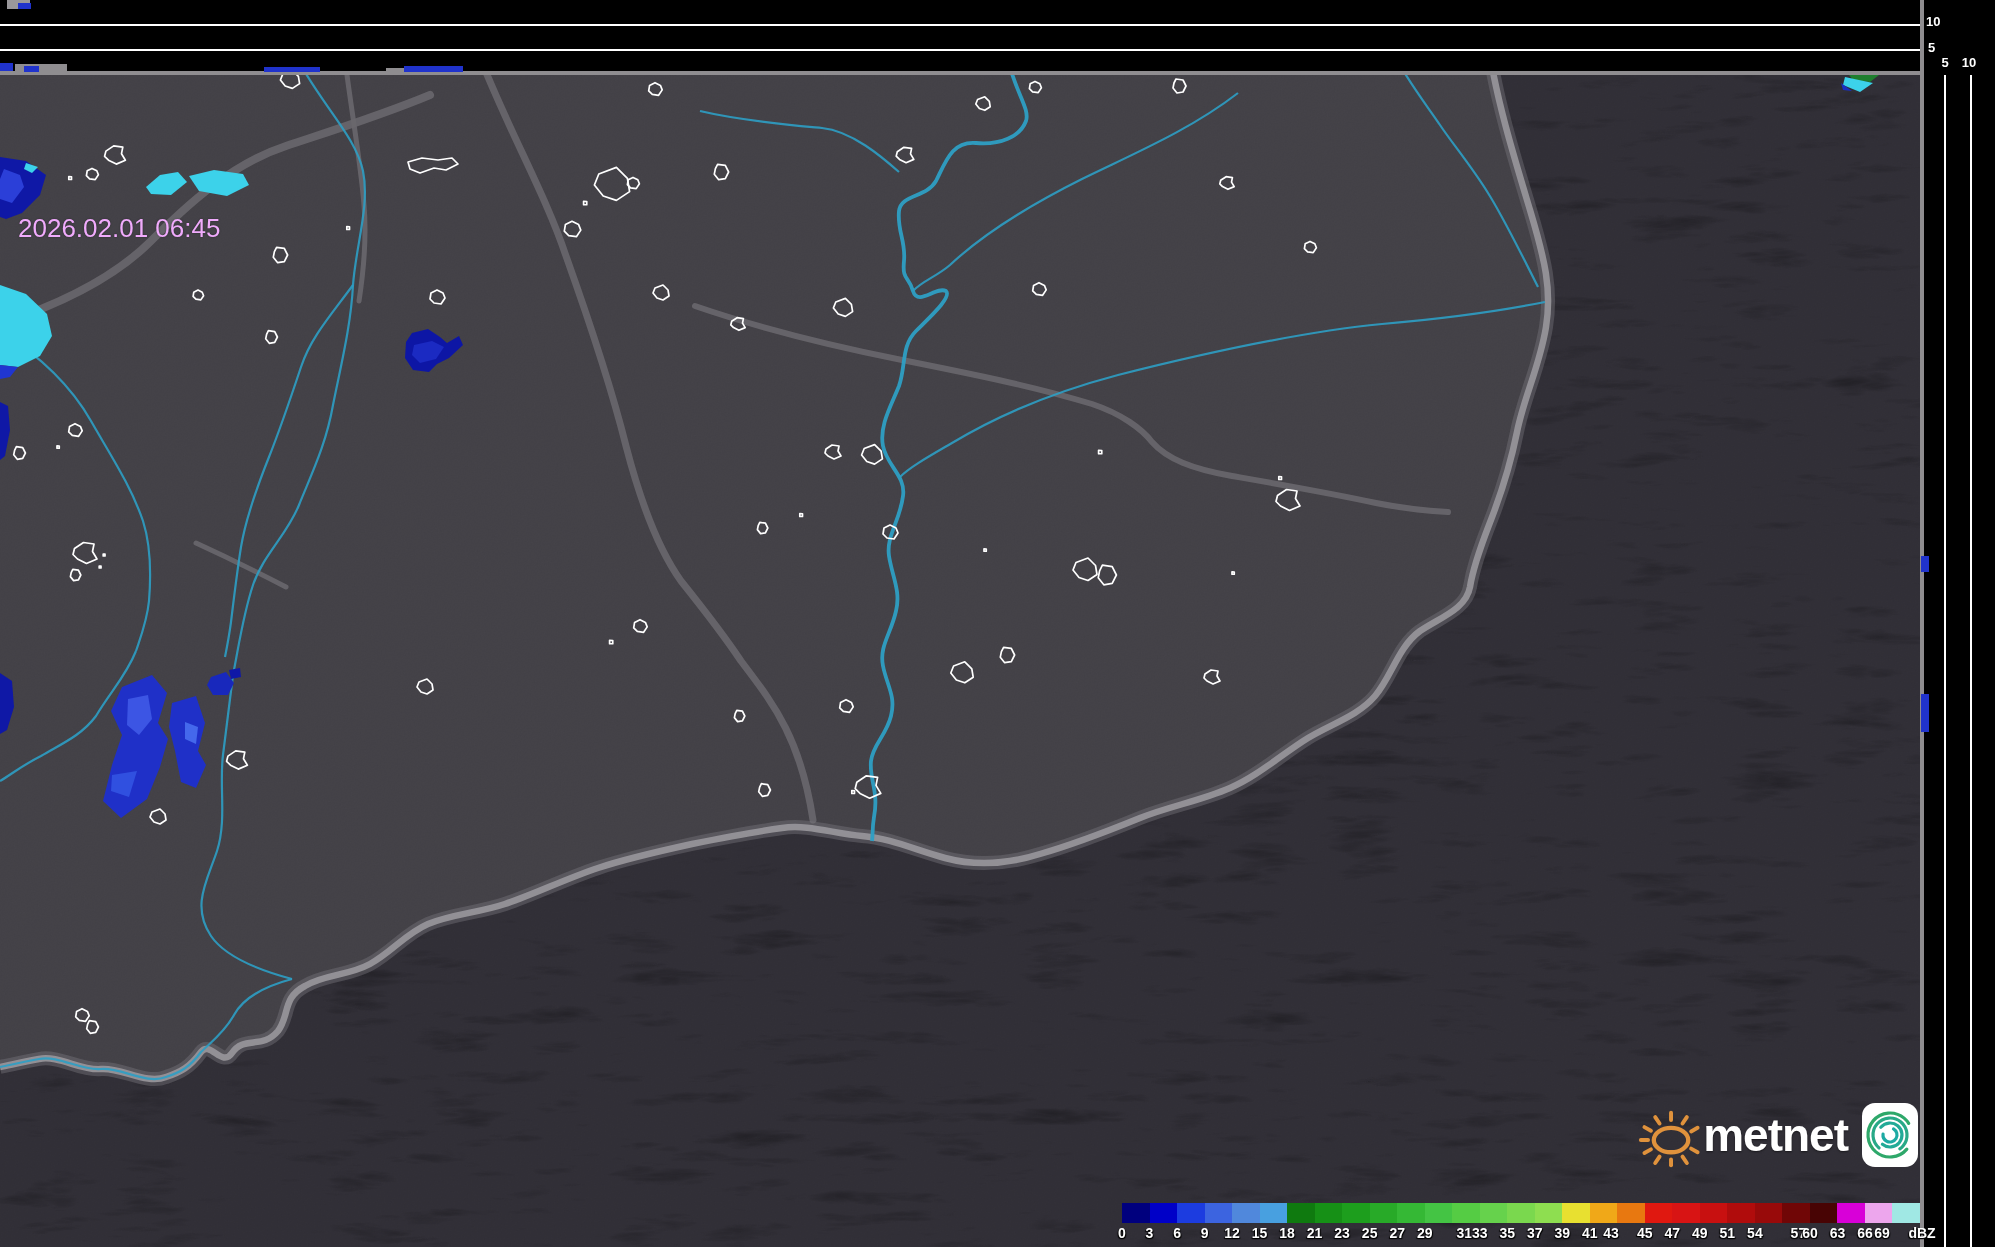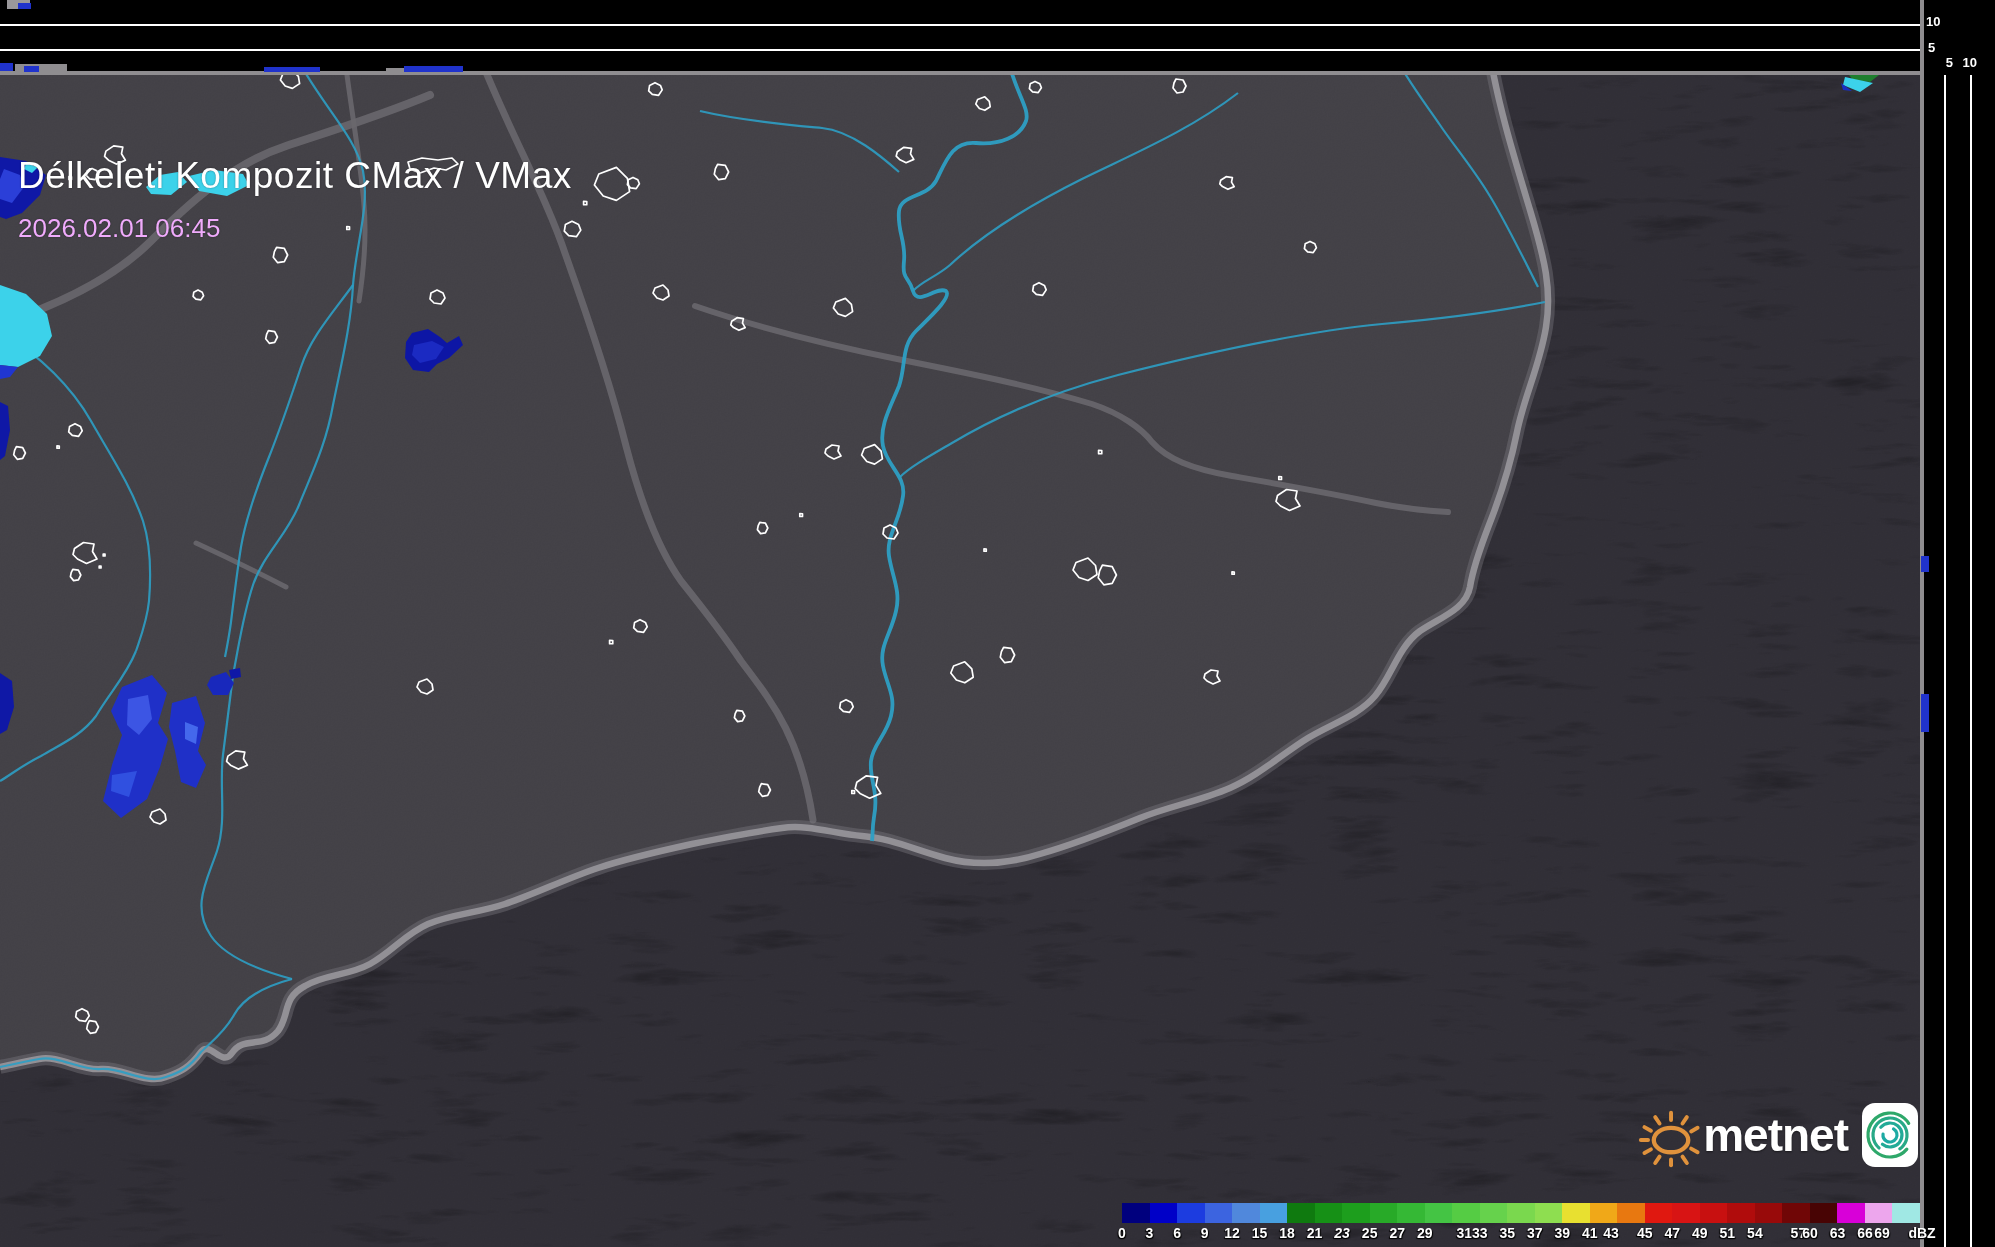--- a/index.html
+++ b/index.html
@@ -8,21 +8,21 @@
   .abs{position:absolute;}
   
   #top-strip{left:0;top:0;width:1920px;height:71px;background:#000;}
   .hgrid{position:absolute;left:0;width:100%;height:2px;background:#fff;}
   
   #divider-h{left:0;top:71px;width:1995px;height:4px;background:#8f8d90;}
   #divider-v{left:1920px;top:0;width:4px;height:1247px;background:#8f8d90;}
   
   #right-strip{left:1924px;top:0;width:71px;height:1247px;background:#000;}
   .vgrid{position:absolute;top:75px;width:2px;height:1172px;background:#fff;}
-  .axis-label{position:absolute;color:#fff;font-size:13px;font-weight:bold;text-align:right;}
+  .axis-label{position:absolute;color:#fff;font-size:13px;font-weight:bold;text-align:center;}
   
   #map{left:0;top:75px;width:1920px;height:1172px;overflow:hidden;}
   #map-title{left:18px;top:80px;color:#fff;font-size:37px;letter-spacing:.5px;
              text-shadow:0 0 2px rgba(0,0,0,.4);white-space:nowrap;}
   #map-time{left:18px;top:138px;color:#f0abfc;font-size:26px;text-shadow:0 0 2px rgba(0,0,0,.4);}
   
   #scale{left:1122px;top:1201px;width:820px;height:44px;}
   #scale-bar{position:absolute;left:0;top:2px;width:798px;height:20px;display:flex;}
   #scale-bar div{flex:1 1 auto;height:100%;}
   .scale-label{position:absolute;top:24px;color:#fff;font-size:14px;font-weight:bold;
@@ -176,21 +176,20 @@
           <path d="M-4,-7 L3,-6 L6,0 L3,6 L-3,7 L-7,2 L-6,-3 Z" fill="none" stroke="#ffffff" stroke-width="1.7" stroke-linejoin="round" vector-effect="non-scaling-stroke" transform="translate(20,378) scale(0.9)"></path>
           <path d="M-4,-7 L3,-6 L6,0 L3,6 L-3,7 L-7,2 L-6,-3 Z" fill="none" stroke="#ffffff" stroke-width="1.7" stroke-linejoin="round" vector-effect="non-scaling-stroke" transform="translate(765,715) scale(0.9)"></path>
           <path d="M-7,-3 L-1,-7 L6,-6 L5,-1 L8,4 L1,7 L-5,4 L-8,1 Z" fill="none" stroke="#ffffff" stroke-width="1.7" stroke-linejoin="round" vector-effect="non-scaling-stroke" transform="translate(868,712) scale(1.6)"></path>
           <path d="M-2,-2.5 L2.5,-2 L2.5,2.5 L-2,2.5 Z" fill="none" stroke="#ffffff" stroke-width="1.7" stroke-linejoin="round" vector-effect="non-scaling-stroke" transform="translate(853,717) scale(0.6)"></path>
           <path d="M0,-7 L6,-4 L8,1 L4,7 L-3,6 L-7,2 L-6,-4 Z" fill="none" stroke="#ffffff" stroke-width="1.7" stroke-linejoin="round" vector-effect="non-scaling-stroke" transform="translate(82,940) scale(0.9)"></path>
           <path d="M-4,-7 L3,-6 L6,0 L3,6 L-3,7 L-7,2 L-6,-3 Z" fill="none" stroke="#ffffff" stroke-width="1.7" stroke-linejoin="round" vector-effect="non-scaling-stroke" transform="translate(93,952) scale(0.9)"></path>
           <path d="M-2,-2.5 L2.5,-2 L2.5,2.5 L-2,2.5 Z" fill="none" stroke="#ffffff" stroke-width="1.7" stroke-linejoin="round" vector-effect="non-scaling-stroke" transform="translate(1100,377) scale(0.7)"></path>
         </g>
     </svg>
 
-    <div class="abs" id="map-title">Délkeleti Kompozit CMax / VMax</div>
     <div class="abs" id="map-time">2026.02.01 06:45</div>
   </div>
 
   <div class="abs" id="scale">
     <div id="scale-bar">
         <div class="" style="background: rgb(0, 0, 126);"></div>
         <div class="" style="background: rgb(0, 0, 200);"></div>
         <div class="" style="background: rgb(28, 60, 224);"></div>
         <div class="" style="background: rgb(60, 100, 224);"></div>
         <div class="" style="background: rgb(80, 136, 220);"></div>
@@ -221,21 +220,21 @@
       </div>
     <div id="scale-labels">
         <div class="scale-label" style="left: 0px;">0</div>
         <div class="scale-label" style="left: 27.5172px;">3</div>
         <div class="scale-label" style="left: 55.0345px;">6</div>
         <div class="scale-label" style="left: 82.5517px;">9</div>
         <div class="scale-label" style="left: 110.069px;">12</div>
         <div class="scale-label" style="left: 137.586px;">15</div>
         <div class="scale-label" style="left: 165.103px;">18</div>
         <div class="scale-label" style="left: 192.621px;">21</div>
-        <div class="scale-label" style="left: 220.138px; font-style: italic;">23</div>
+        <div class="scale-label" style="left: 220.138px;">23</div>
         <div class="scale-label" style="left: 247.655px;">25</div>
         <div class="scale-label" style="left: 275.172px;">27</div>
         <div class="scale-label" style="left: 302.69px;">29</div>
         <div class="scale-label" style="left: 330.207px; margin-left: 12px;">31</div>
         <div class="scale-label" style="left: 357.724px;">33</div>
         <div class="scale-label" style="left: 385.241px;">35</div>
         <div class="scale-label" style="left: 412.759px;">37</div>
         <div class="scale-label" style="left: 440.276px;">39</div>
         <div class="scale-label" style="left: 467.793px;">41</div>
         <div class="scale-label" style="left: 489px;">43</div>

